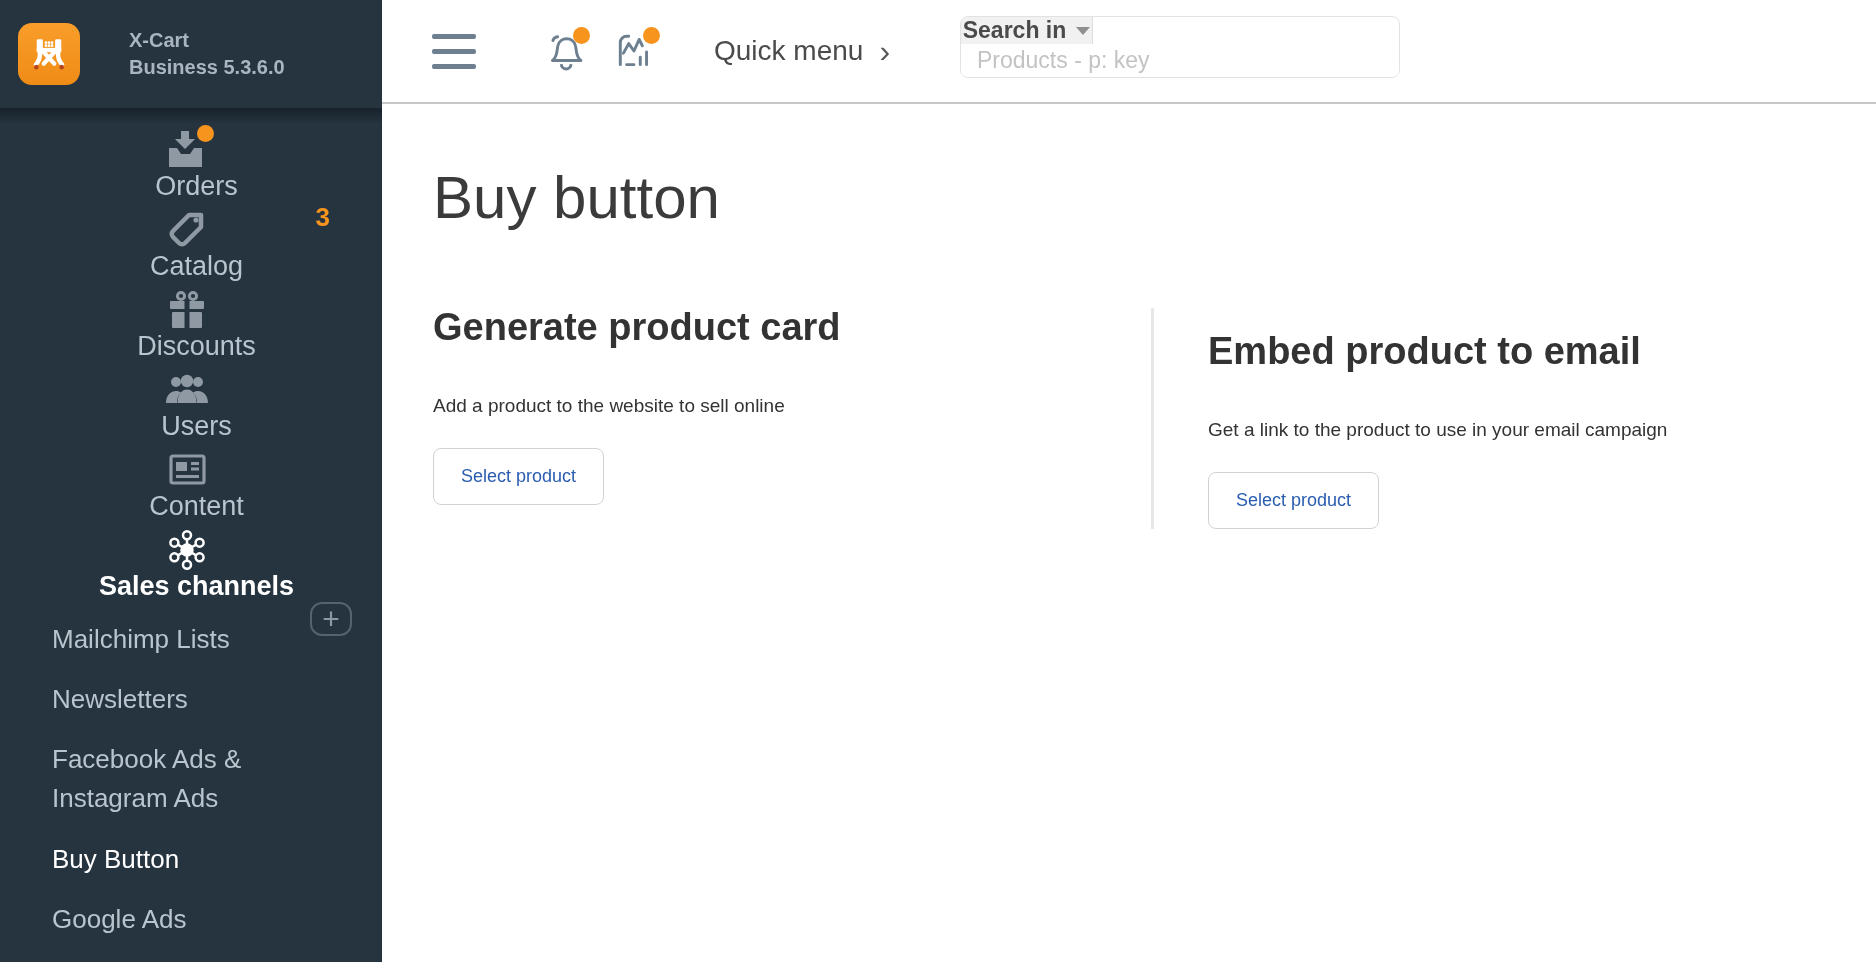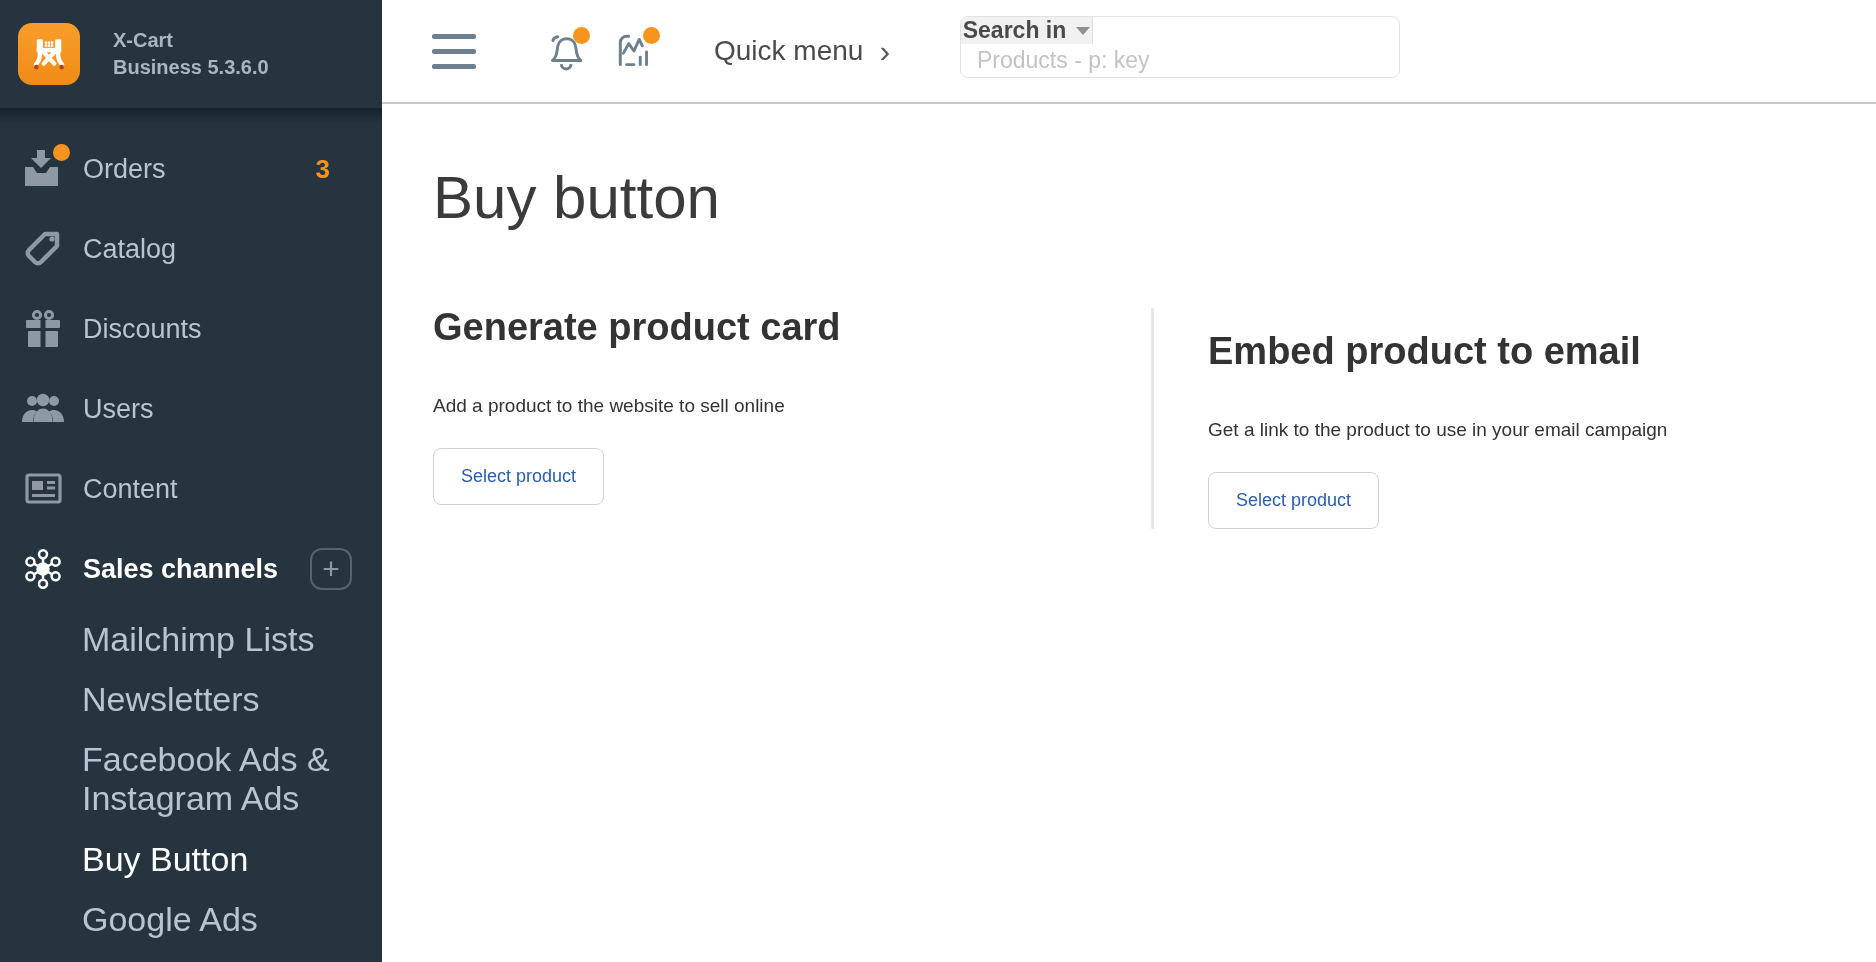--- a/index.html
+++ b/index.html
@@ -23,37 +23,38 @@
     padding-left:18px;
   }
   .logo-square {
     width:62px; height:62px;
     border-radius:14px;
     background:linear-gradient(180deg,#f99d2a 0%,#ef8c16 100%);
     display:flex; align-items:center; justify-content:center;
     flex:0 0 auto;
   }
   .brand-text {
-    margin-left:33px;
+    margin-left:49px;
     color:#a9b5bf;
     font-size:20px; font-weight:bold; line-height:27px;
   }
   .nav-shadow {
     height:16px;
     background:linear-gradient(180deg, rgba(8,16,22,0.5), rgba(8,16,22,0));
   }
   .menu { padding-top:5px; }
   .menu-item {
     height:80px;
     display:flex; align-items:center;
     padding:0 30px 0 22px;
     color:#b9c5ce;
     font-size:27px;
     cursor:pointer;
     position:relative;
+    flex-direction:column;
   }
   .menu-item .mi-icon {
     width:42px; height:42px;
     display:flex; align-items:center; justify-content:center;
     position:relative;
     flex:0 0 auto;
   }
   .menu-item .mi-label { margin-left:19px; }
   .menu-item.bold { color:#ffffff; font-weight:bold; }
   .mi-badge {
@@ -76,23 +77,23 @@
     border-radius:12px;
     color:#8d99a3;
     font-size:30px; font-weight:300;
     display:flex; align-items:center; justify-content:center;
     line-height:1;
     cursor:pointer;
   }
   .submenu-item {
     height:60px;
     display:flex; align-items:center;
-    padding-left:82px; padding-right:30px;
+    padding-left:52px; padding-right:30px;
     color:#b9c5ce;
-    font-size:34px; line-height:39px;
+    font-size:26px; line-height:39px;
     cursor:pointer;
   }
   .submenu-item.two-line { height:100px; align-items:center; }
   .submenu-item.active { color:#ffffff; }
 
   
   .topbar {
     position:absolute; left:382px; top:0;
     width:1494px; height:104px;
     background:#ffffff;

